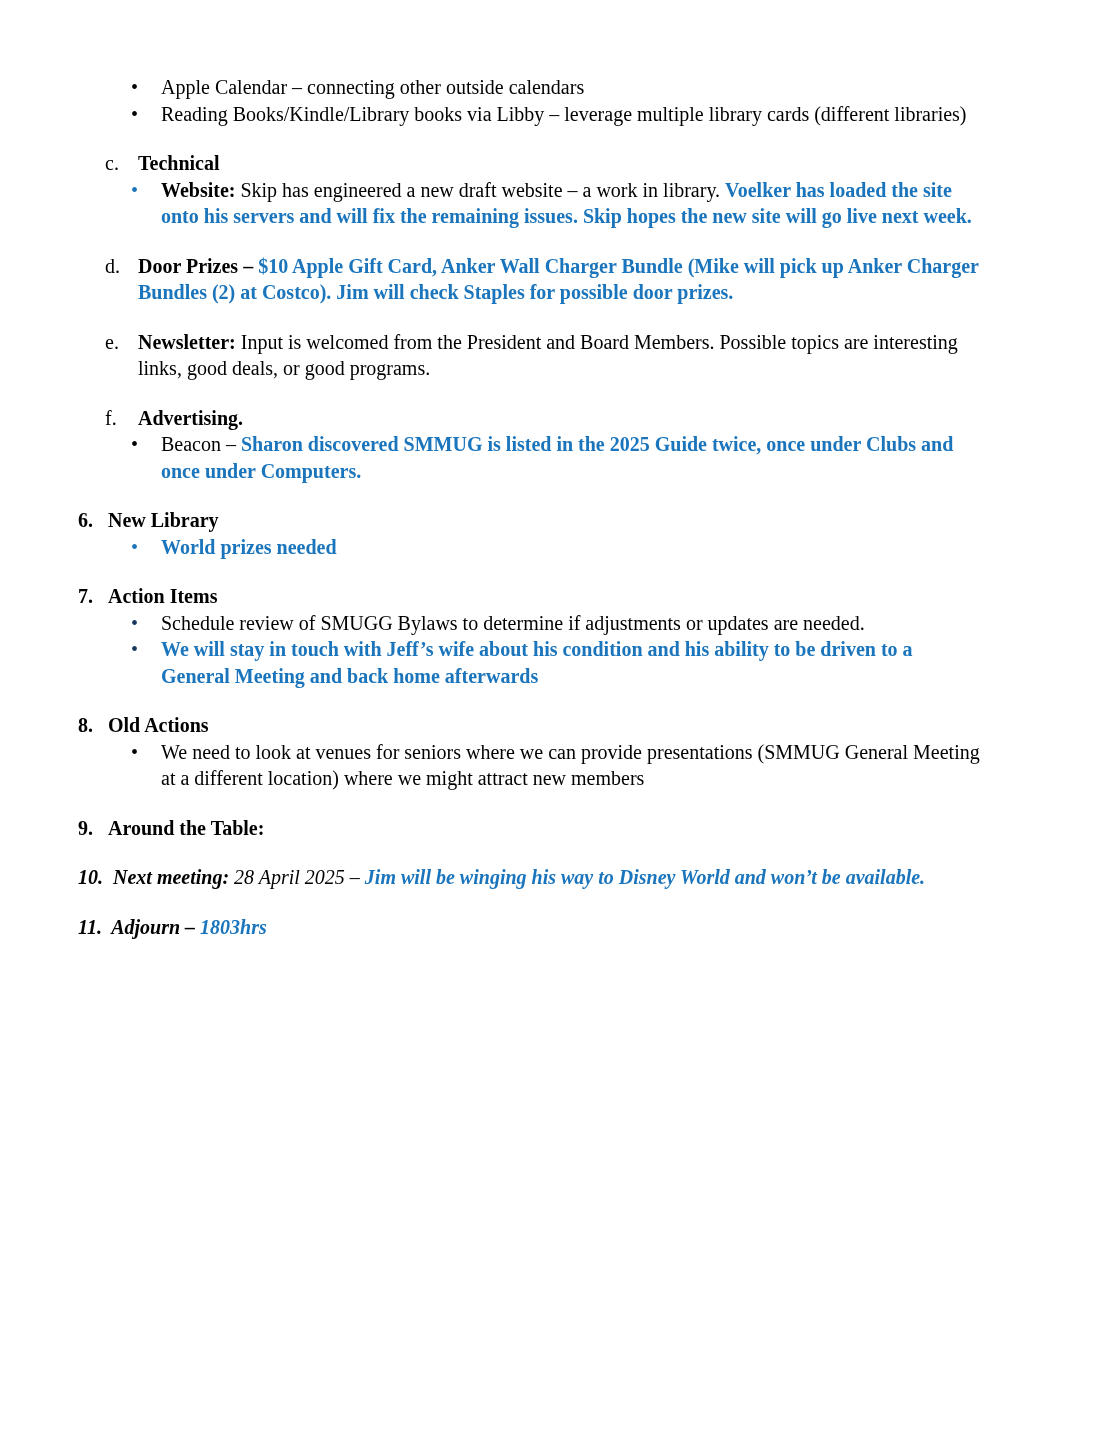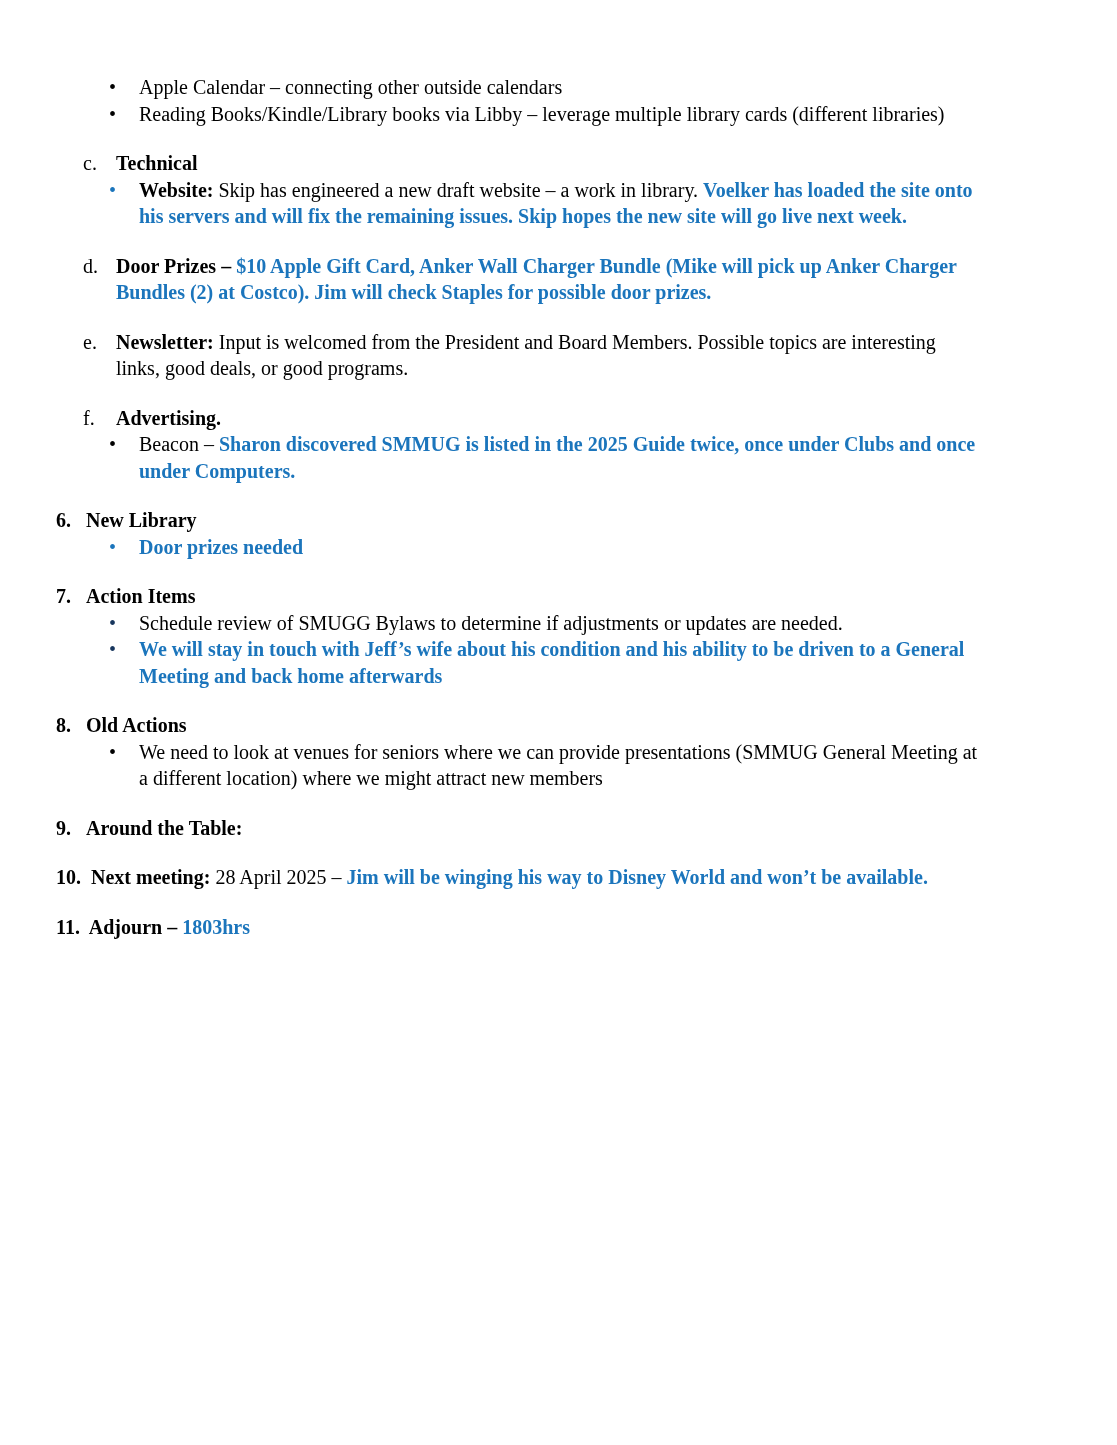--- a/index.html
+++ b/index.html
@@ -4,35 +4,35 @@
 <style>
   html, body { margin: 0; padding: 0; }
   body {
     width: 1117px; height: 1445px;
     background: #ffffff;
     overflow: hidden;
   }
   .doc {
     box-sizing: border-box;
     width: 1117px; height: 1445px;
-    padding: 74px 133px 0 56px;
+    padding: 74px 133px 0 78px;
     font-family: "Liberation Serif", "DejaVu Serif", serif;
     font-size: 20px;
     line-height: 26.5px;
     color: #000000;
   }
   .group { margin: 0 0 23px 0; }
   .li { position: relative; }
   .li-bullet { padding-left: 83px; }
   .li-bullet > .marker { position: absolute; left: 53px; top: 0; }
   .li-letter { padding-left: 60px; }
   .li-letter > .marker { position: absolute; left: 27px; top: 0; }
   .li-num { padding-left: 30px; }
   .li-num > .marker { position: absolute; left: 0; top: 0; font-weight: bold; }
-  .para { padding-left: 0; }
+  .para { padding-left: 0; font-style: italic; }
   .bullet::before { content: "\2022"; }
   .m-black { color: #000000; }
   .m-blue  { color: #1B75BC; }
   .m-navy  { color: #17365D; }
   .s-r  { color: #000000; font-weight: normal; }
   .s-b  { color: #000000; font-weight: bold; margin-top: 21px; }
   .s-bl { color: #1B75BC; font-weight: bold; }
 </style>
 </head>
 <body>
@@ -57,21 +57,21 @@
     <div class="li li-letter"><span class="marker">e.</span><span class="txt"><span class="s-b">Newsletter: </span><span class="s-r">Input is welcomed from the President and Board Members. Possible topics are interesting links, good deals, or good programs.</span></span></div>
   </div>
 
   <div class="group">
     <div class="li li-letter"><span class="marker">f.</span><span class="txt"><span class="s-b">Advertising.</span></span></div>
     <div class="li li-bullet"><span class="marker bullet m-black"></span><span class="txt"><span class="s-r">Beacon – </span><span class="s-bl">Sharon discovered SMMUG is listed in the 2025 Guide twice, once under Clubs and once under Computers.</span></span></div>
   </div>
 
   <div class="group">
     <div class="li li-num"><span class="marker">6.</span><span class="txt"><span class="s-b">New Library</span></span></div>
-    <div class="li li-bullet"><span class="marker bullet m-blue"></span><span class="txt"><span class="s-bl">Door prizes needed</span></span></div>
+    <div class="li li-bullet"><span class="marker bullet m-blue"></span><span class="txt"><span class="s-bl">World prizes needed</span></span></div>
   </div>
 
   <div class="group">
     <div class="li li-num"><span class="marker">7.</span><span class="txt"><span class="s-b">Action Items</span></span></div>
     <div class="li li-bullet"><span class="marker bullet m-navy"></span><span class="txt"><span class="s-r">Schedule review of SMUGG Bylaws to determine if adjustments or updates are needed.</span></span></div>
     <div class="li li-bullet"><span class="marker bullet m-navy"></span><span class="txt"><span class="s-bl">We will stay in touch with Jeff’s wife about his condition and his ability to be driven to a General Meeting and back home afterwards</span></span></div>
   </div>
 
   <div class="group">
     <div class="li li-num"><span class="marker">8.</span><span class="txt"><span class="s-b">Old Actions</span></span></div>

